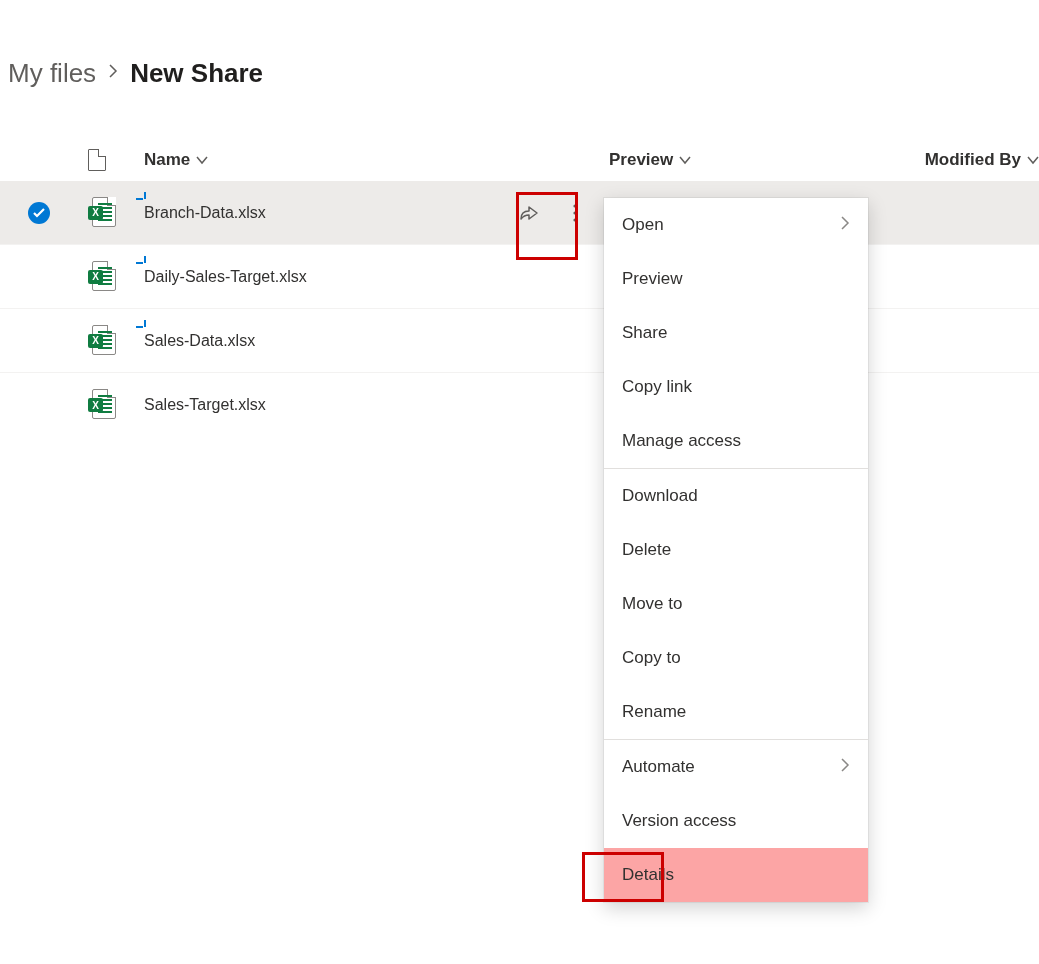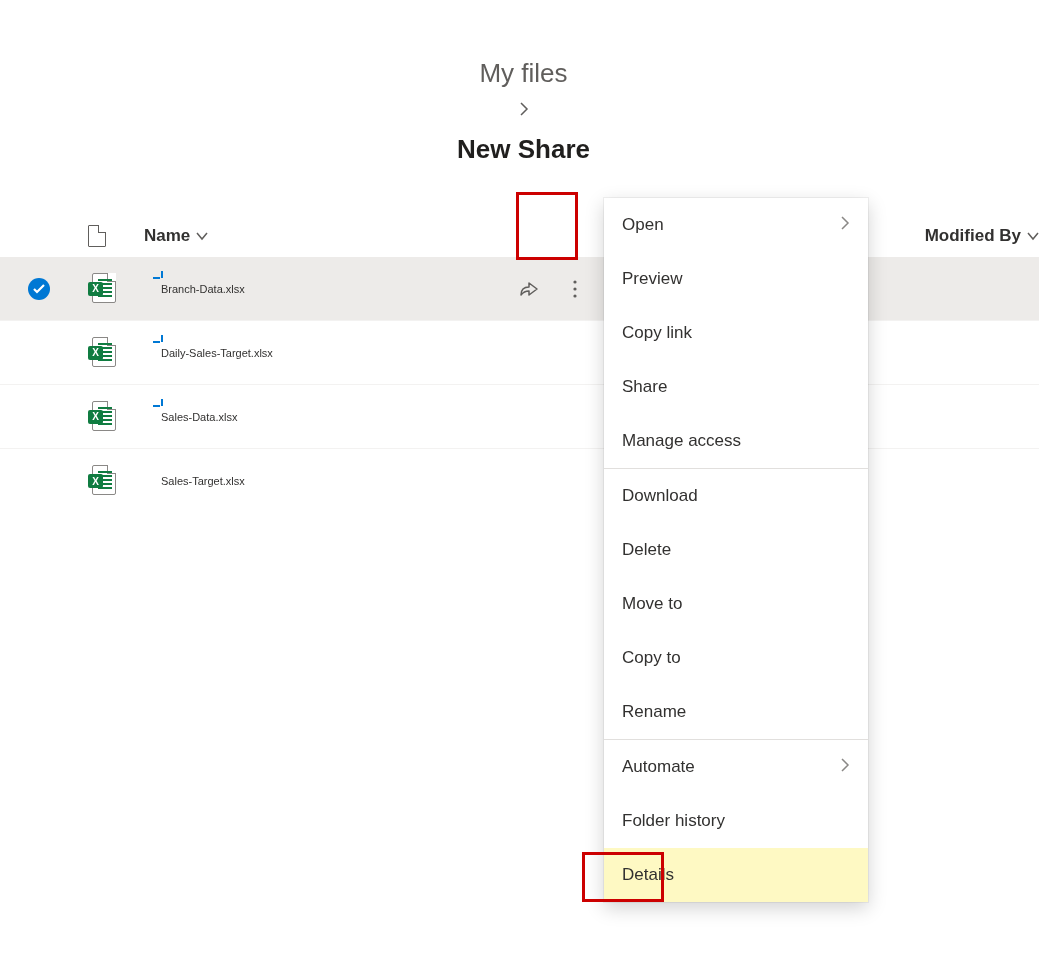--- a/index.html
+++ b/index.html
@@ -9,21 +9,20 @@
       color: #323130;
       width: 1039px;
       height: 964px;
       position: relative;
     }
     .breadcrumb {
       display: flex;
       align-items: center;
       gap: 12px;
       padding: 58px 0 0 8px;
-      flex-direction: column;
     }
     .breadcrumb-parent {
       font-size: 26px;
       color: #605e5c;
       font-weight: 400;
     }
     .breadcrumb-chevron {
       color: #605e5c;
       font-size: 18px;
     }
@@ -51,21 +50,21 @@
     .file-row {
       display: flex;
       align-items: center;
       height: 64px;
       padding-left: 28px;
       border-bottom: 1px solid #f3f2f1;
     }
     .file-row.selected { background: #edebe9; }
     .cell-select { width: 60px; display:flex; align-items:center; }
     .cell-icon { width: 56px; display:flex; align-items:center; position:relative; }
-    .cell-name { flex:1; font-size: 11px; color:#323130; display:flex; align-items:center; position:relative;margin-left:17px; }
+    .cell-name { flex:1; font-size: 16px; color:#323130; display:flex; align-items:center; position:relative; }
     .cell-actions { width: 120px; display:flex; align-items:center; gap: 20px; justify-content:flex-end; padding-right: 18px; }
     .cell-modified { width: 230px; }
     .cell-modifiedby { width: 200px; }
     .excel-icon {
       width: 28px; height: 32px; position:relative;
     }
     .excel-icon .page {
       position:absolute; left:4px; top:0; width:24px; height:30px;
       border: 1.5px solid #8a8886; border-radius: 2px; background:#fff;
     }
@@ -105,21 +104,21 @@
     .context-menu {
       position:absolute; left:580px; top:198px; width:264px;
       background:#fff; box-shadow: 0 6px 18px rgba(0,0,0,0.18), 0 0 0 1px rgba(0,0,0,0.05);
       z-index:5;
       margin-left:24px;
     }
     .menu-item {
       height: 54px; display:flex; align-items:center; padding: 0 18px;
       font-size:17px; color:#323130; cursor:pointer; position:relative;
     }
-    .menu-item.hovered { background:#fef9c3; }
+    .menu-item.hovered { background:#fca5a5; }
     .menu-item .chev-right { position:absolute; right:18px; color:#8a8886; }
     .menu-divider { height:1px; background:#e1dfdd; }
     .details-highlight {
       position:absolute; border:3px solid #c00; pointer-events:none;
       left:582px; top:852px; width:82px; height:50px; z-index:10;
     }
     a.bc-link { text-decoration:none; color:inherit; }
   </style>
 </head>
 <body>
@@ -284,24 +283,24 @@
     <span class="chev-right">
       <svg width="10" height="14" viewBox="0 0 10 14">
           <path d="M2 1 L8 7 L2 13" stroke="#8a8886" stroke-width="1.5" fill="none"></path>
         </svg>
     </span>
   </div>
   <div class="menu-item">
     <span>Preview</span>
   </div>
   <div class="menu-item">
+    <span>Share</span>
+  </div>
+  <div class="menu-item">
     <span>Copy link</span>
-  </div>
-  <div class="menu-item">
-    <span>Share</span>
   </div>
   <div class="menu-item">
     <span>Manage access</span>
   </div>
   <div class="menu-divider"></div>
   <div class="menu-item">
     <span>Download</span>
   </div>
   <div class="menu-item">
     <span>Delete</span>
@@ -318,20 +317,20 @@
   <div class="menu-divider"></div>
   <div class="menu-item">
     <span>Automate</span>
     <span class="chev-right">
       <svg width="10" height="14" viewBox="0 0 10 14">
           <path d="M2 1 L8 7 L2 13" stroke="#8a8886" stroke-width="1.5" fill="none"></path>
         </svg>
     </span>
   </div>
   <div class="menu-item">
-    <span>Folder history</span>
+    <span>Version access</span>
   </div>
   <div class="menu-item hovered">
     <span>Details</span>
   </div>
 </div>
 
 <div class="details-highlight"></div>
 
 </body></html>

